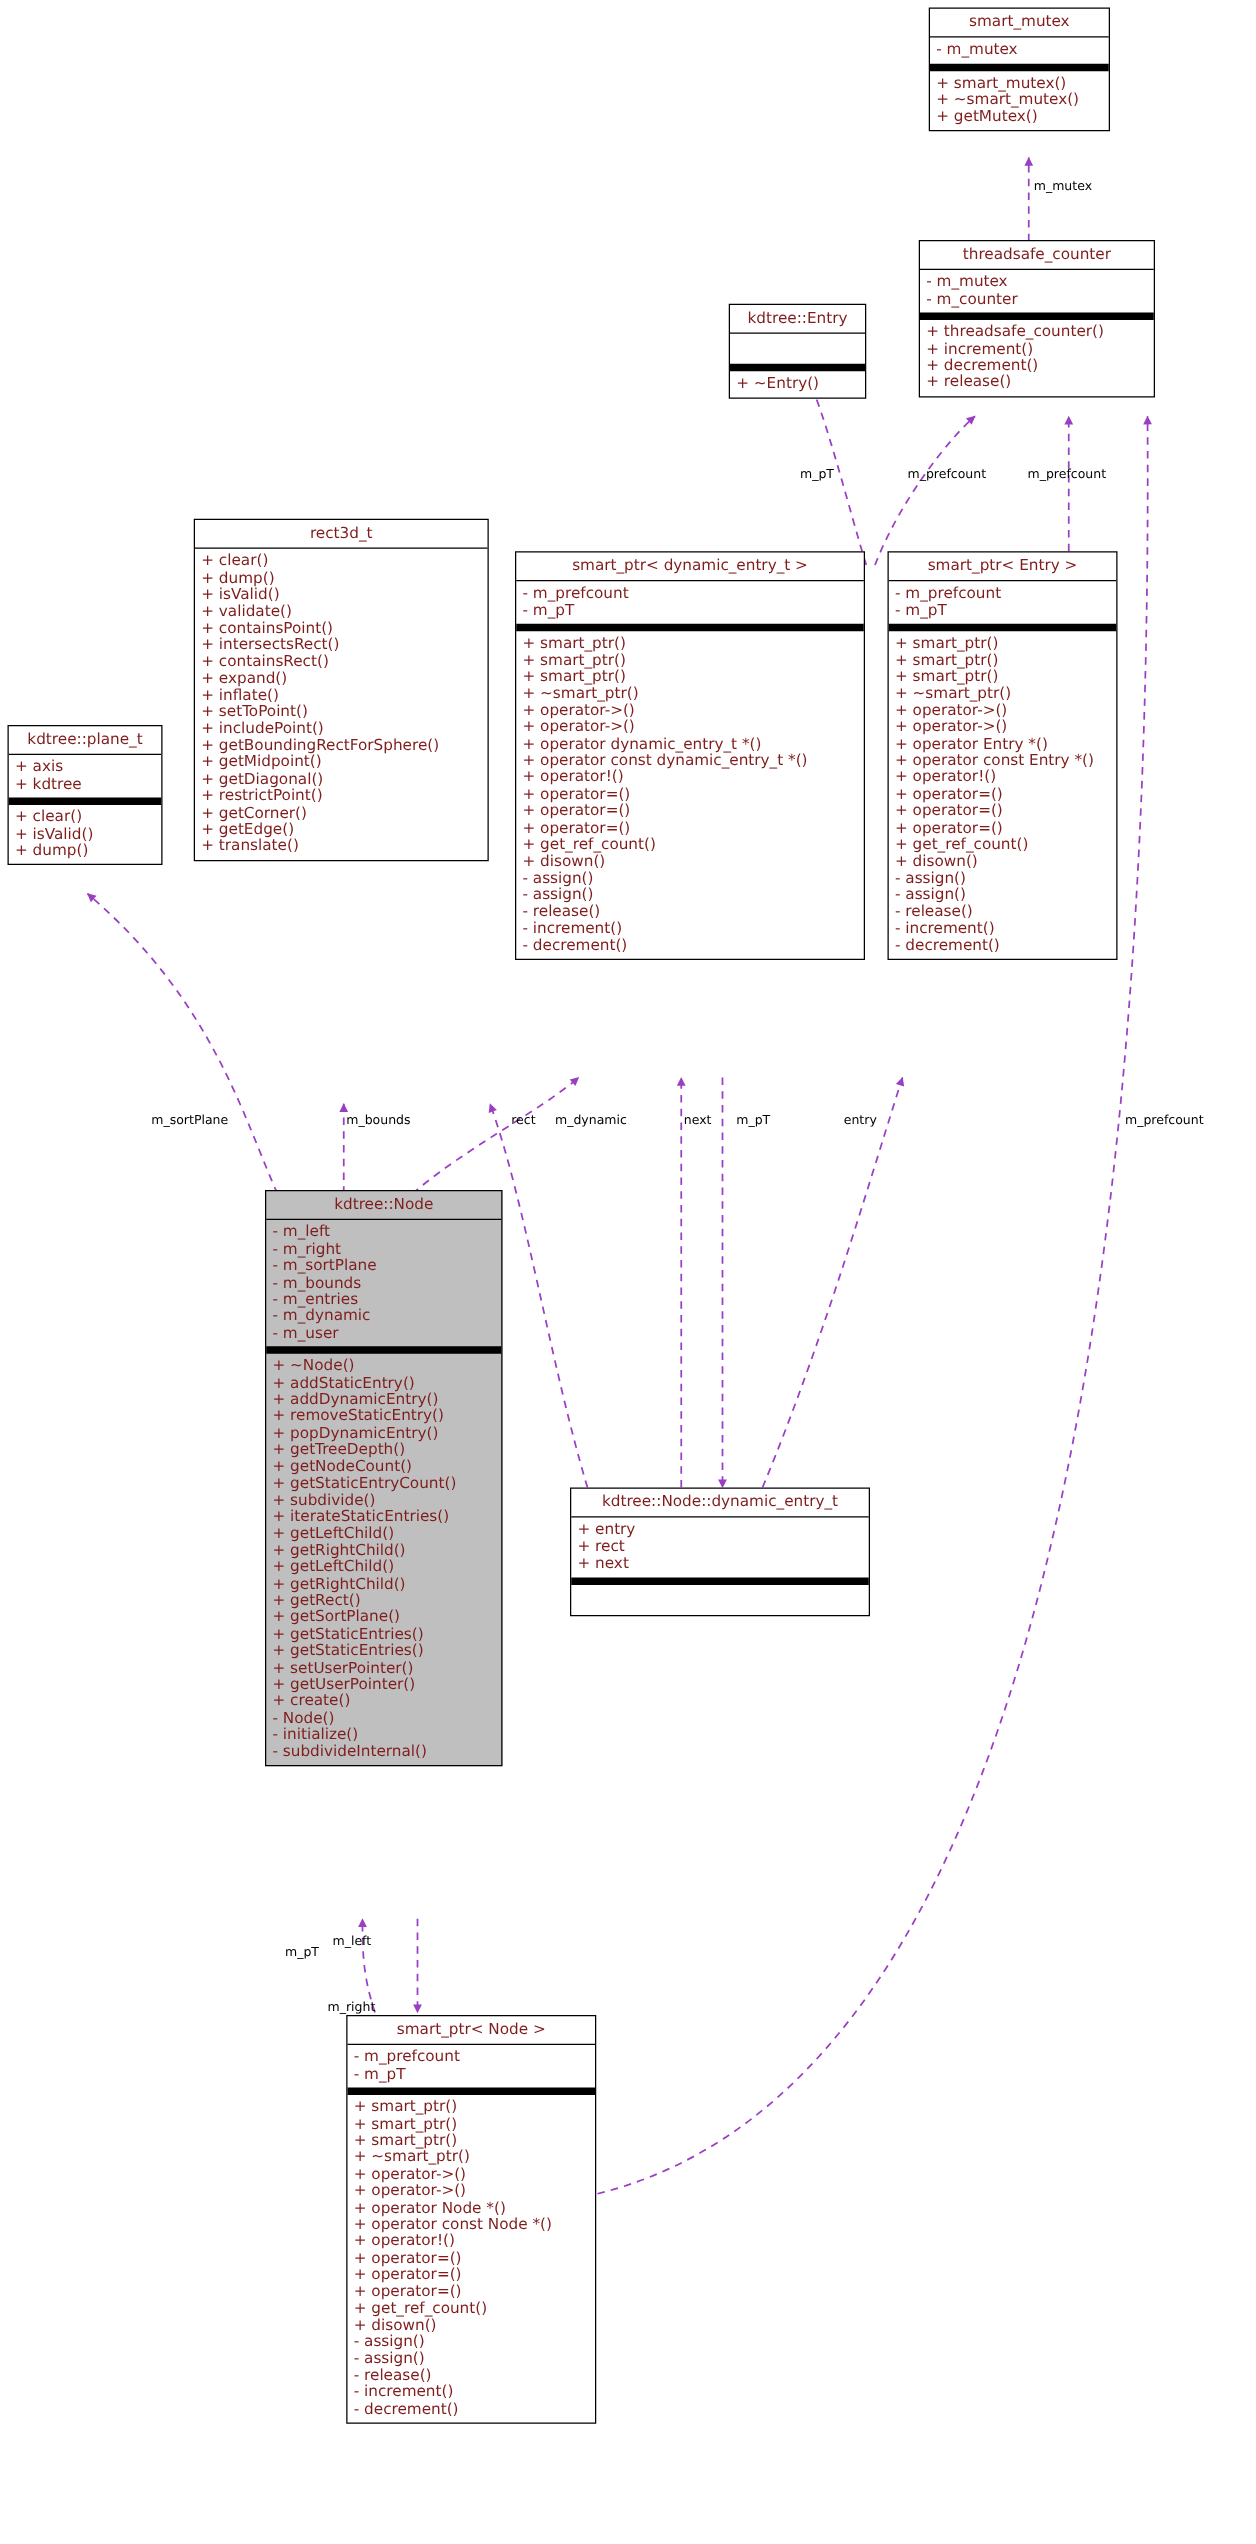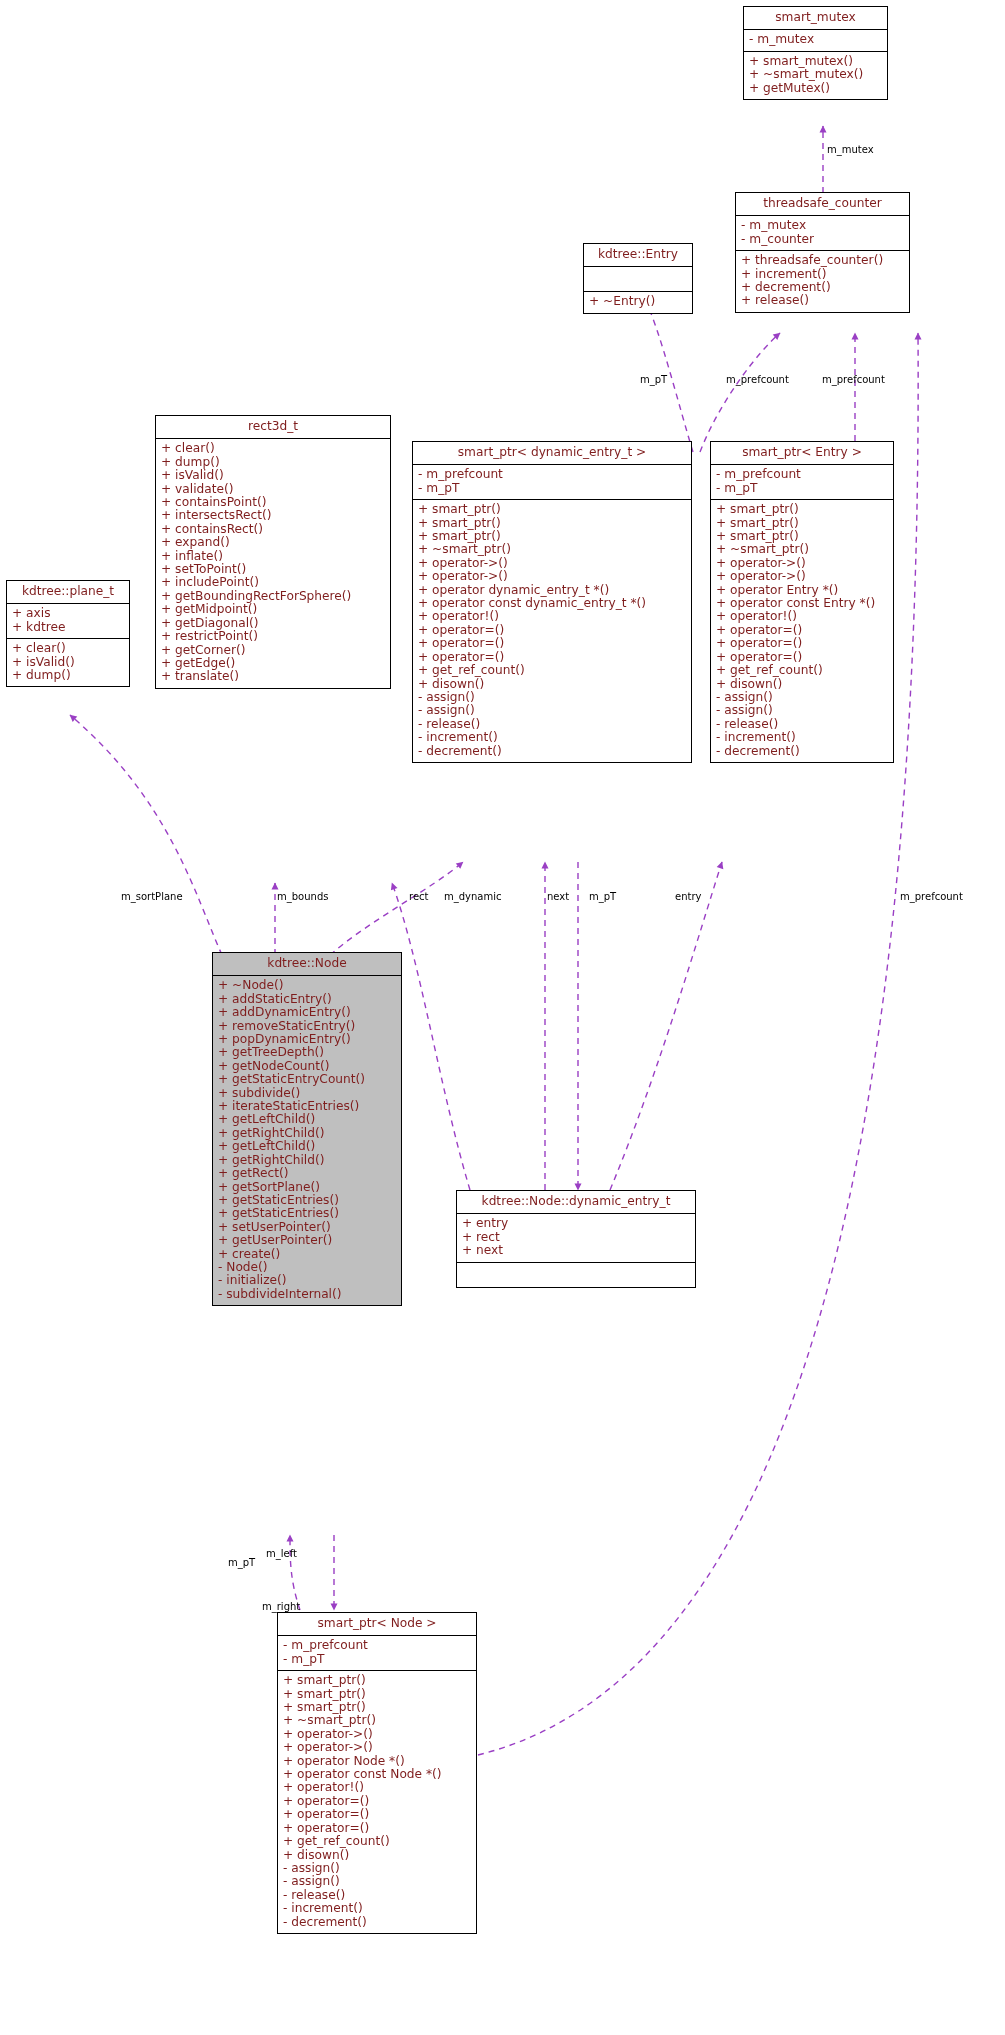--- a/index.html
+++ b/index.html
@@ -42,21 +42,21 @@
   }
   .uml-title {
     text-align: center;
     padding: 4px 6px 5px 6px;
     border-bottom: 1px solid #000000;
     white-space: nowrap;
     font-size: 12.2px;
   }
   .uml-sect {
     padding: 3px 5px 4px 5px;
-    border-bottom: 1px solid #000000;
+    border-bottom: 6px solid #000000;
   }
   .uml-sect:last-child {
     border-bottom: none;
   }
   .uml-sect.empty {
     min-height: 17px;
   }
   .uml-row {
     white-space: nowrap;
     padding: 0;
@@ -136,21 +136,21 @@
     <div class="uml-sect">
       <div class="uml-row">- m_mutex</div>
     </div>
     <div class="uml-sect">
       <div class="uml-row">+ smart_mutex()</div>
       <div class="uml-row">+ ~smart_mutex()</div>
       <div class="uml-row">+ getMutex()</div>
     </div>
   </div>
 
-  <div class="uml-box" style="left:735px; top:192px; width:175px;">
+  <div class="uml-box" style="left:735px; top:192px; width:189px;">
     <div class="uml-title">threadsafe_counter</div>
     <div class="uml-sect">
       <div class="uml-row">- m_mutex</div>
       <div class="uml-row">- m_counter</div>
     </div>
     <div class="uml-sect">
       <div class="uml-row">+ threadsafe_counter()</div>
       <div class="uml-row">+ increment()</div>
       <div class="uml-row">+ decrement()</div>
       <div class="uml-row">+ release()</div>
@@ -255,20 +255,29 @@
       <div class="uml-row">- assign()</div>
       <div class="uml-row">- assign()</div>
       <div class="uml-row">- release()</div>
       <div class="uml-row">- increment()</div>
       <div class="uml-row">- decrement()</div>
     </div>
   </div>
 
   <div class="uml-box highlight" style="left:212px; top:952px; width:190px;">
     <div class="uml-title">kdtree::Node</div>
+    <div class="uml-sect">
+      <div class="uml-row">- m_left</div>
+      <div class="uml-row">- m_right</div>
+      <div class="uml-row">- m_sortPlane</div>
+      <div class="uml-row">- m_bounds</div>
+      <div class="uml-row">- m_entries</div>
+      <div class="uml-row">- m_dynamic</div>
+      <div class="uml-row">- m_user</div>
+    </div>
     <div class="uml-sect">
       <div class="uml-row">+ ~Node()</div>
       <div class="uml-row">+ addStaticEntry()</div>
       <div class="uml-row">+ addDynamicEntry()</div>
       <div class="uml-row">+ removeStaticEntry()</div>
       <div class="uml-row">+ popDynamicEntry()</div>
       <div class="uml-row">+ getTreeDepth()</div>
       <div class="uml-row">+ getNodeCount()</div>
       <div class="uml-row">+ getStaticEntryCount()</div>
       <div class="uml-row">+ subdivide()</div>

